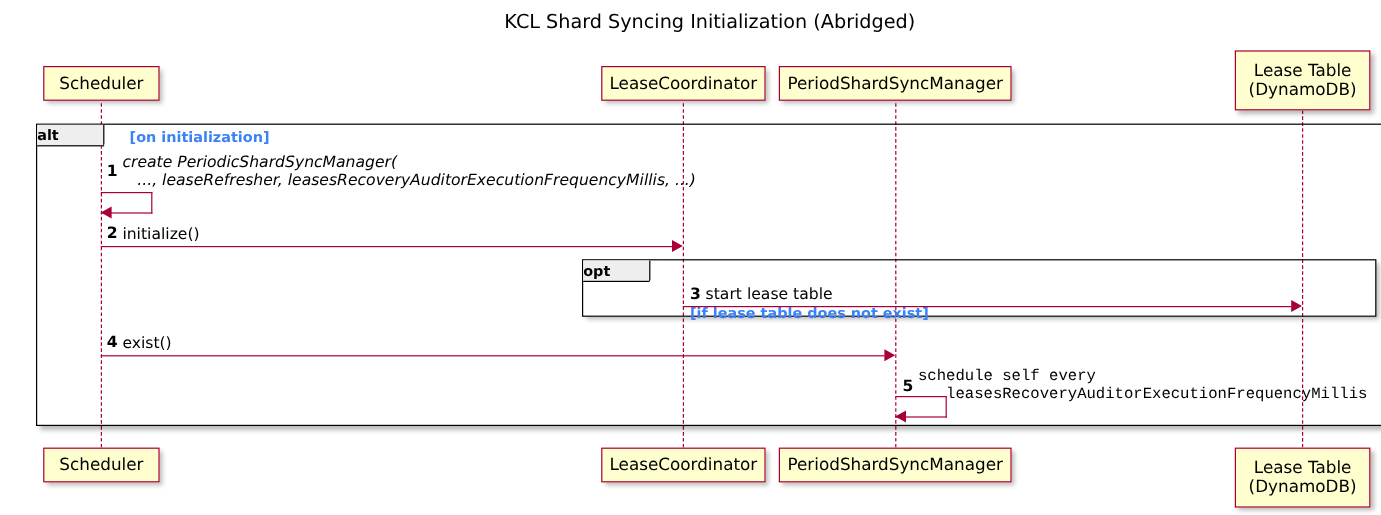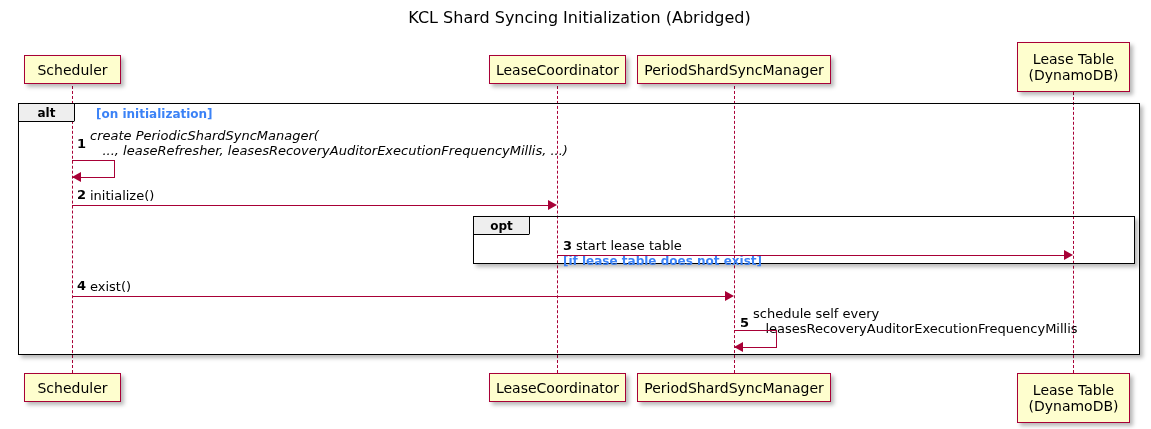--- a/index.html
+++ b/index.html
@@ -9,21 +9,21 @@
   }
   body {
     width: 1151px;
     height: 429px;
     position: relative;
     font-family: "DejaVu Sans", sans-serif;
     overflow: hidden;
   }
   #diagram {
     position: absolute;
-    left: 4px; top: 0;
+    left: 16px; top: 0;
     width: 931px;
     height: 429px;
   }
   .title {
     position: absolute;
     left: 0;
     top: 8px;
     width: 1151px;
     text-align: center;
     font-size: 16px;
@@ -69,21 +69,21 @@
     height: 18px;
     box-sizing: border-box;
     border-right: 1.5px solid #000000;
     border-bottom: 1.5px solid #000000;
     background: #EEEEEE;
     color: #000000;
     font-size: 12px;
     font-weight: bold;
     display: flex;
     align-items: center;
-    justify-content: center;
+    justify-content: flex-start;
     font-family: "DejaVu Sans", sans-serif;
   }
   .frag-tab::after {
     content: "";
     position: absolute;
     right: -12px;
     top: 0;
     width: 0;
     height: 0;
     border-style: solid;
@@ -196,21 +196,21 @@
   <div class="msg-text" style="left:572px; top:238px;">start lease table</div>
   <div class="arrow-line" style="left:553px; top:255px; width:507px;"></div>
   <div class="arrow-head-r" style="left:1060px; top:250px;"></div>
 
   <div class="msg-num" style="left:73px; top:278px;">4</div>
   <div class="msg-text" style="left:86px; top:279px;">exist()</div>
   <div class="arrow-line" style="left:68px; top:296px; width:653px;"></div>
   <div class="arrow-head-r" style="left:721px; top:291px;"></div>
 
   <div class="msg-num" style="left:736px; top:315px;">5</div>
-  <div class="msg-text" style="left:749px; top:306px;">schedule self every
+  <div class="msg-text" style="left:749px; top:306px;font-family:Liberation Mono, monospace;">schedule self every
    leasesRecoveryAuditorExecutionFrequencyMillis</div>
   <div class="self-loop" style="left:730px; top:330px; width:43px; height:18px;"></div>
   <div class="arrow-head-l" style="left:730px; top:342px;"></div>
 
   <div class="participant" style="left:20px; top:373px; width:97px; height:29px;">
     <span>Scheduler</span>
   </div>
   <div class="participant" style="left:485px; top:373px; width:137px; height:29px;">
     <span>LeaseCoordinator</span>
   </div>

